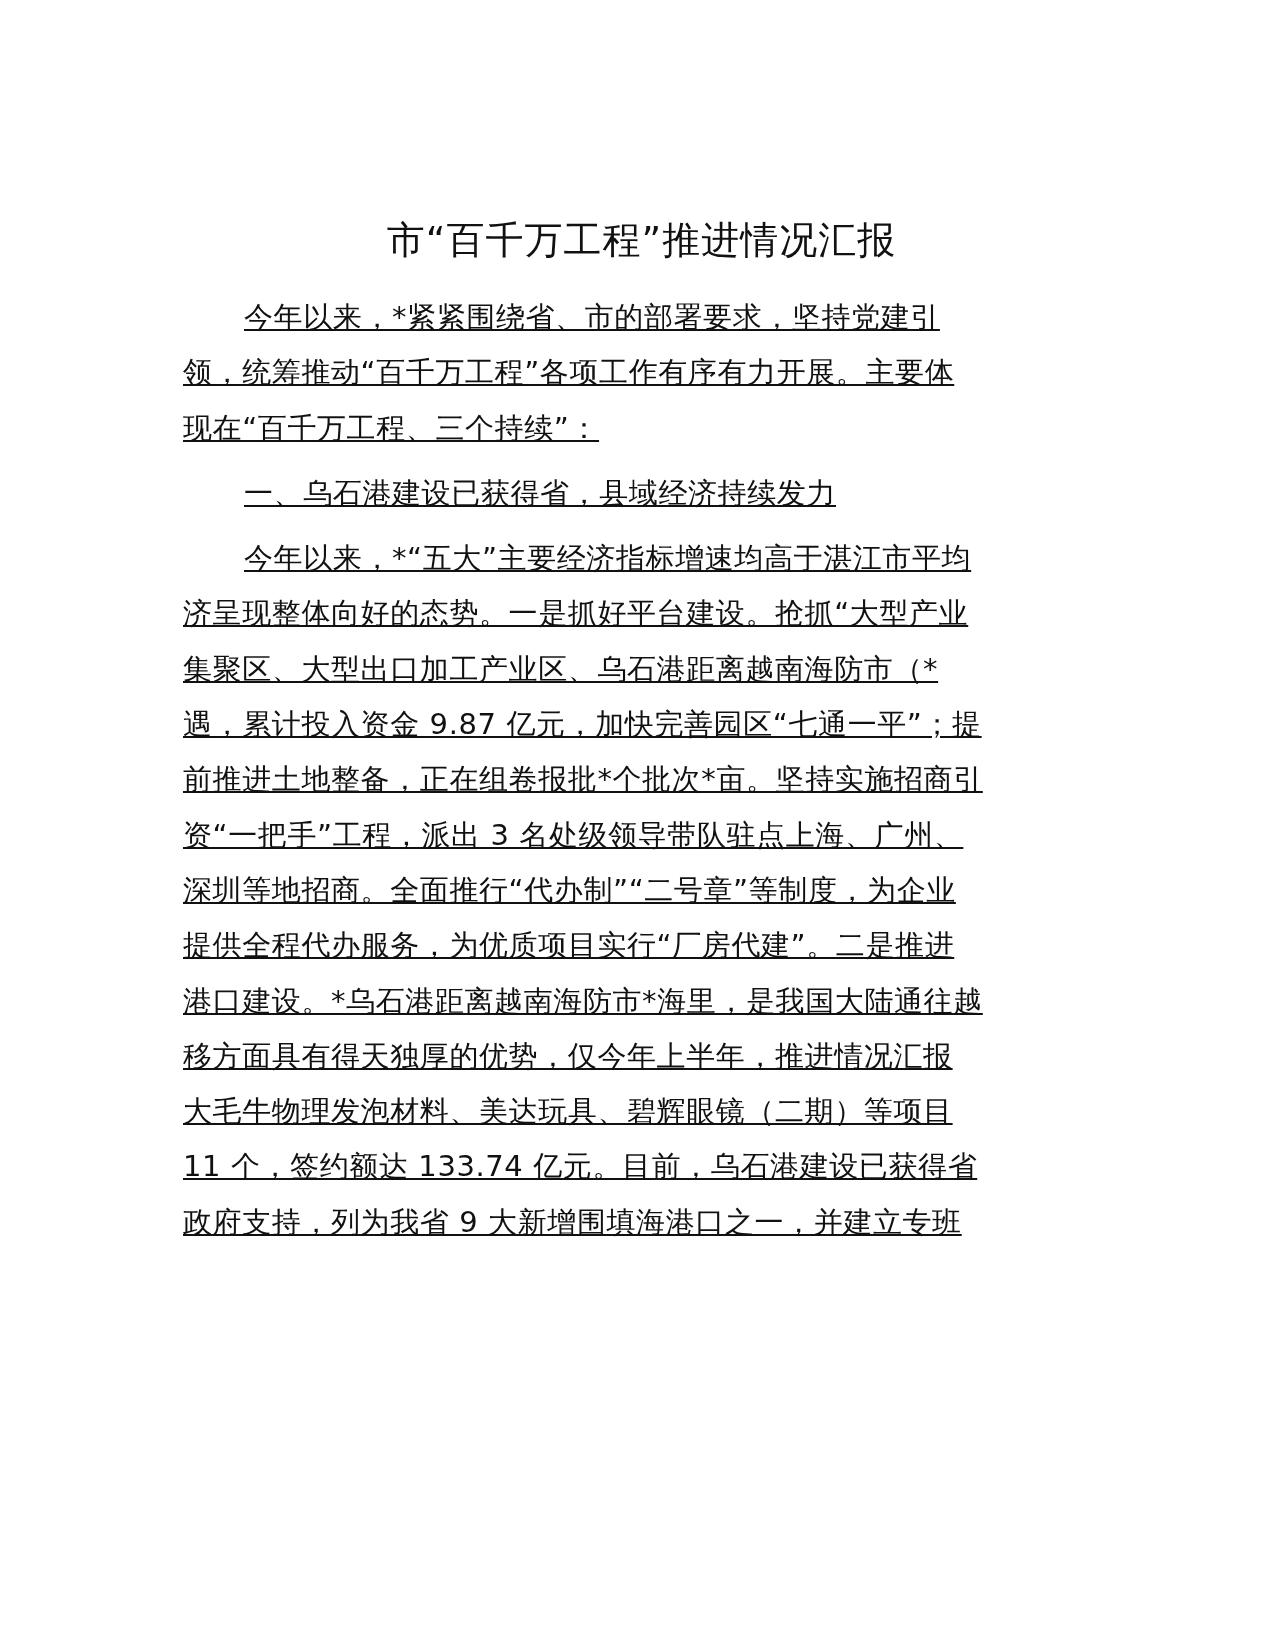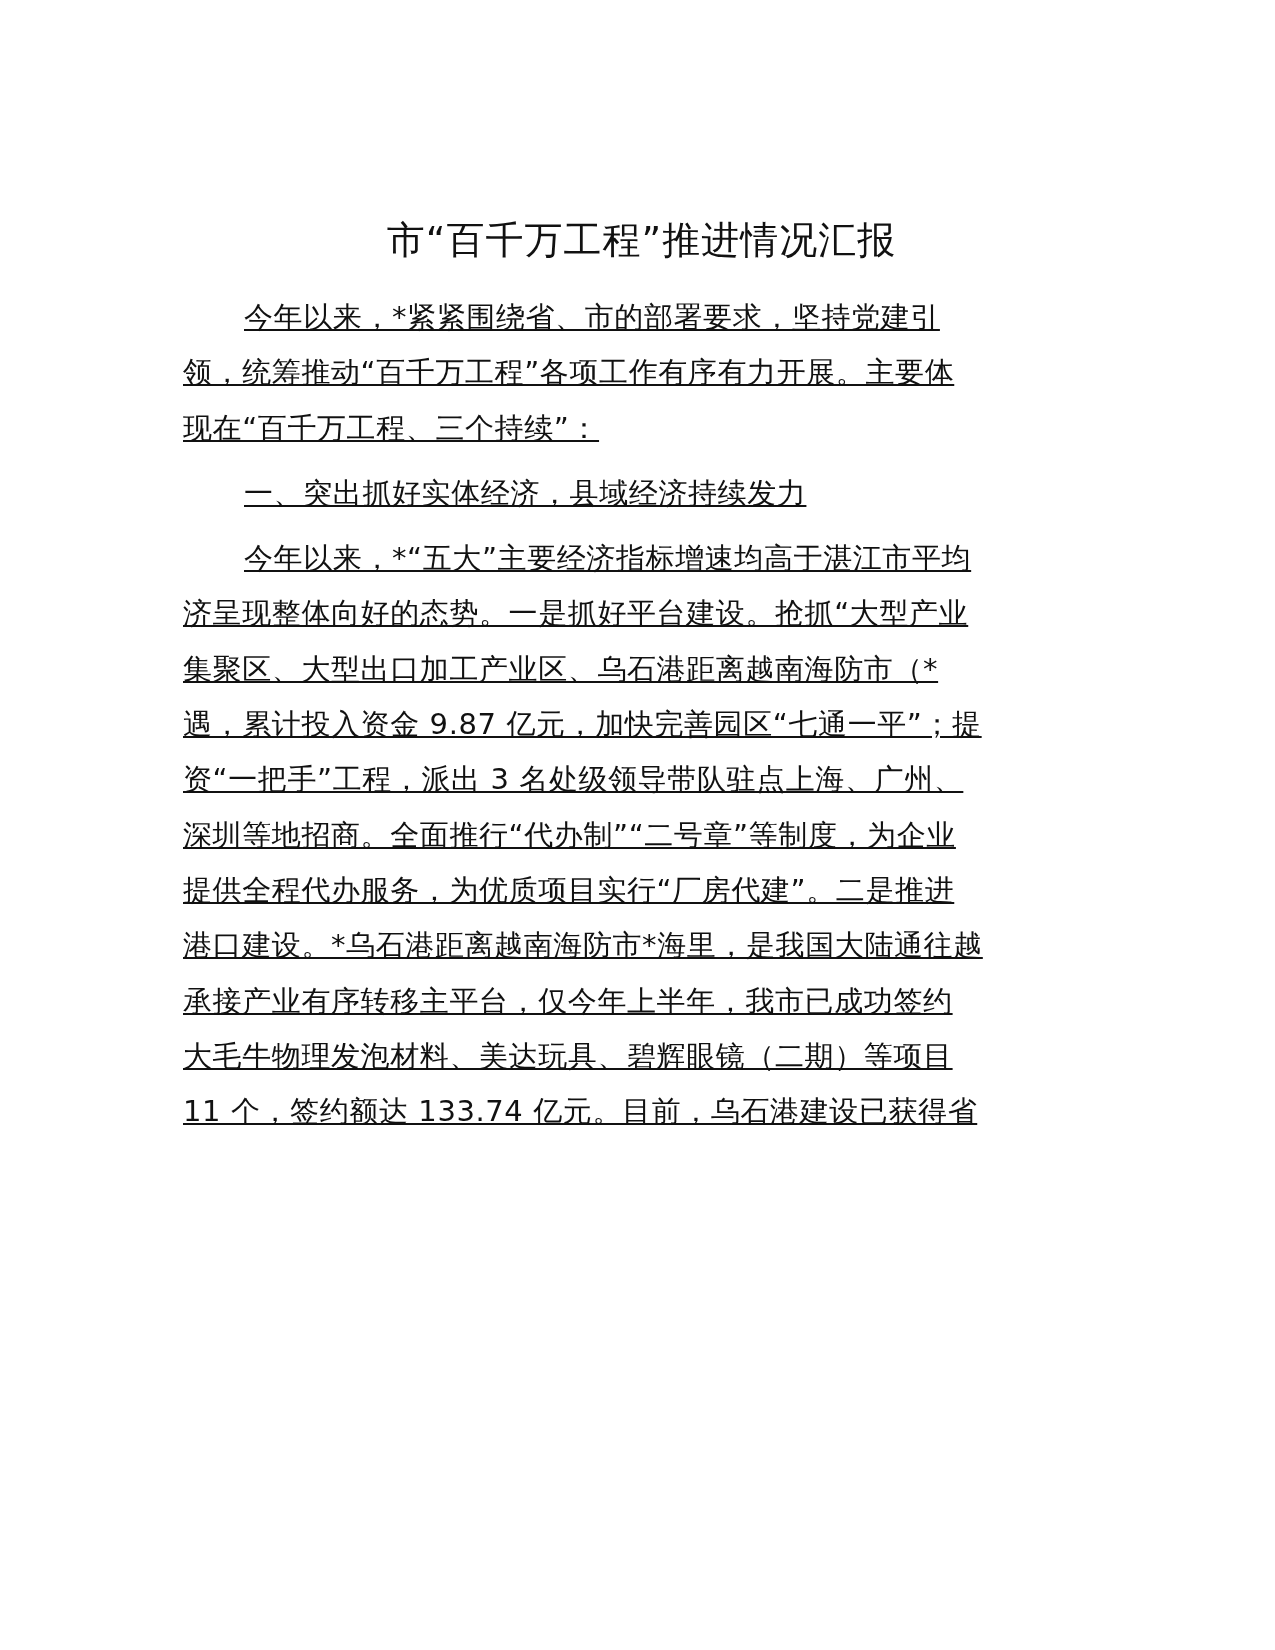--- a/index.html
+++ b/index.html
@@ -67,32 +67,34 @@
   <div class="body">
 
     <div>
       <div class="line indent">今年以来，*紧紧围绕省、市的部署要求，坚持党建引</div>
       <div class="line">领，统筹推动“百千万工程”各项工作有序有力开展。主要体</div>
       <div class="line">现在“百千万工程、三个持续”：</div>
     </div>
 
     <div class="gap"></div>
 
-    <div class="line indent">一、突出抓好实体经济，县域经济持续发力</div>
+    <div class="line indent">一、乌石港建设已获得省，县域经济持续发力</div>
 
     <div class="gap"></div>
 
     <div>
       <div class="line indent">今年以来，*“五大”主要经济指标增速均高于湛江市平均</div>
       <div class="line">济呈现整体向好的态势。一是抓好平台建设。抢抓“大型产业</div>
       <div class="line">集聚区、大型出口加工产业区、乌石港距离越南海防市（*</div>
       <div class="line">遇，累计投入资金 9.87 亿元，加快完善园区“七通一平”；提</div>
+      <div class="line">前推进土地整备，正在组卷报批*个批次*亩。坚持实施招商引</div>
       <div class="line">资“一把手”工程，派出 3 名处级领导带队驻点上海、广州、</div>
       <div class="line">深圳等地招商。全面推行“代办制”“二号章”等制度，为企业</div>
       <div class="line">提供全程代办服务，为优质项目实行“厂房代建”。二是推进</div>
       <div class="line">港口建设。*乌石港距离越南海防市*海里，是我国大陆通往越</div>
-      <div class="line">承接产业有序转移主平台，仅今年上半年，我市已成功签约</div>
+      <div class="line">移方面具有得天独厚的优势，仅今年上半年，推进情况汇报</div>
       <div class="line">大毛牛物理发泡材料、美达玩具、碧辉眼镜（二期）等项目</div>
       <div class="line">11 个，签约额达 133.74 亿元。目前，乌石港建设已获得省</div>
+      <div class="line">政府支持，列为我省 9 大新增围填海港口之一，并建立专班</div>
     </div>
 
   </div>
 </div>
 
 </body></html>

